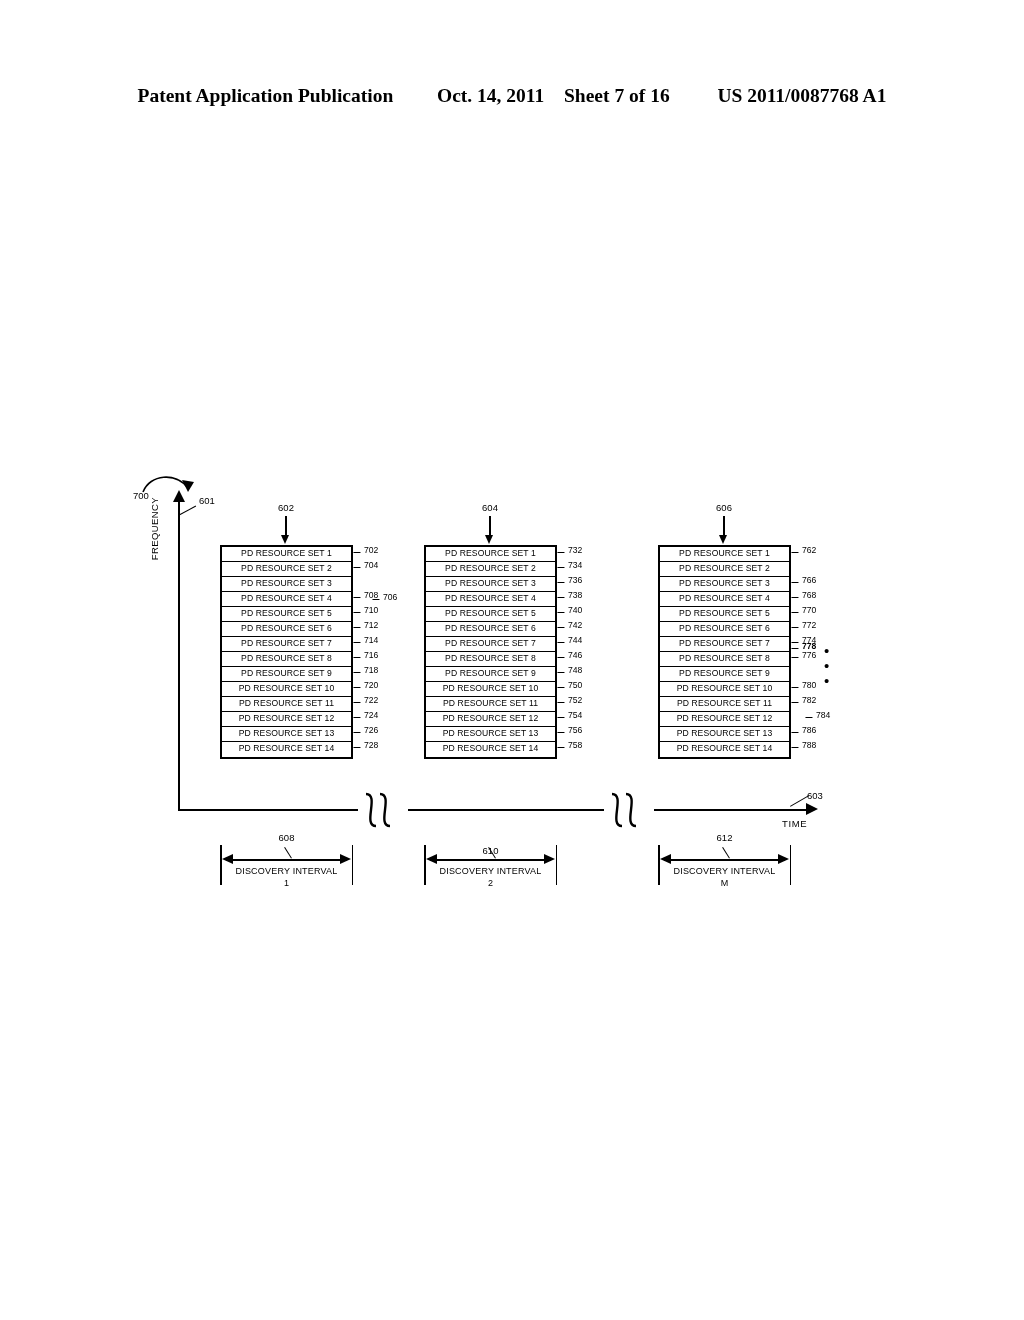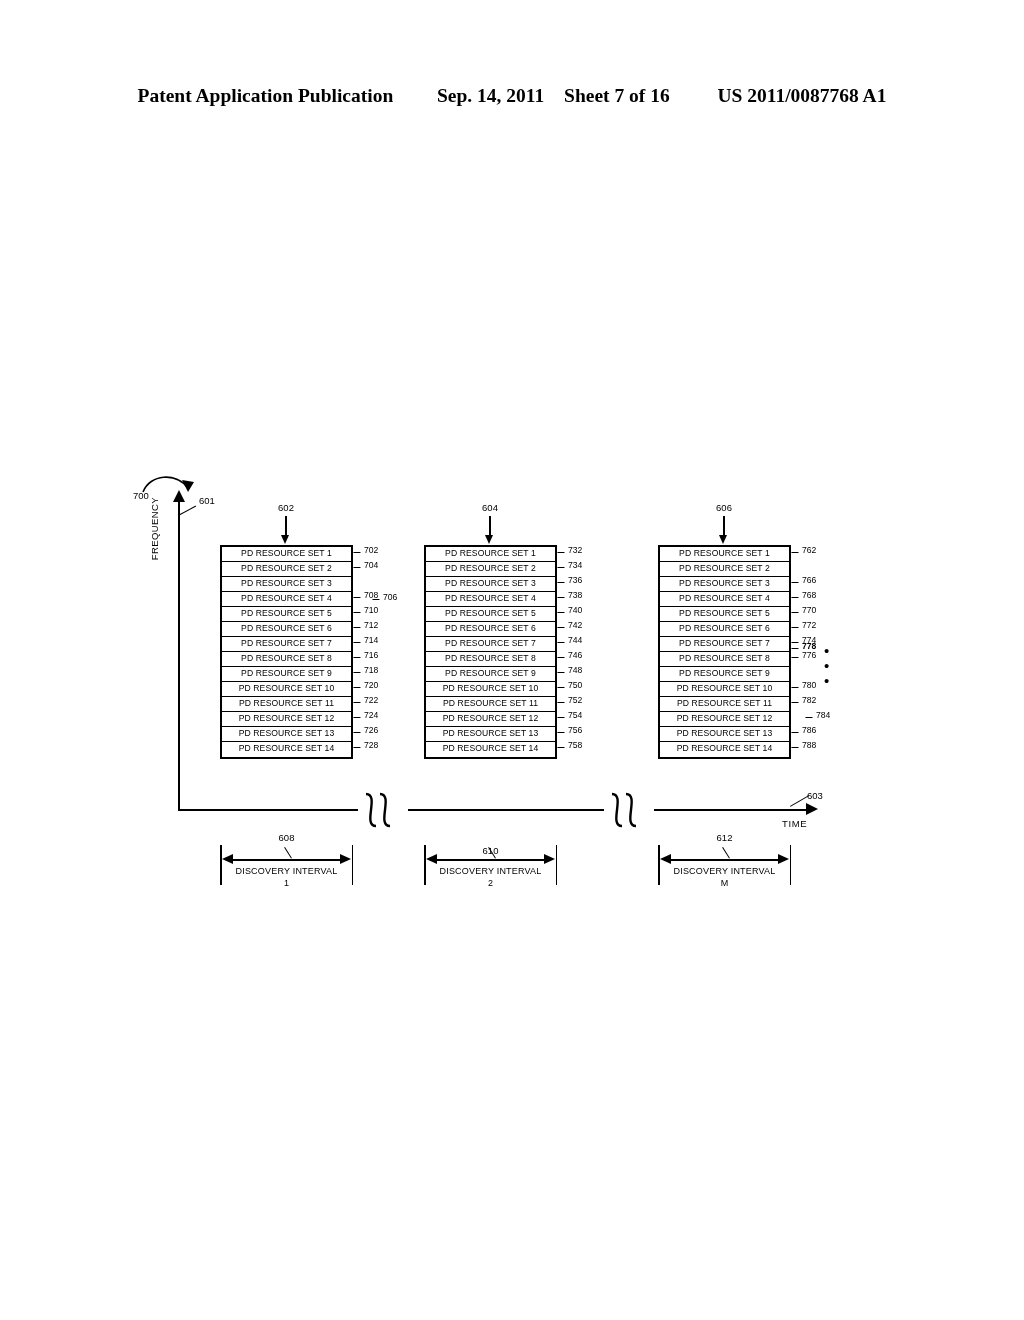--- a/index.html
+++ b/index.html
@@ -254,21 +254,21 @@
     font-size: 17px;
     letter-spacing: 0.5px;
   }
 </style>
 </head>
 <body>
 
 <div class="page-header">
   <span class="seg">Patent Application Publication</span>
   <span class="hdr-gap-1"></span>
-  <span class="seg">Sep. 14, 2011</span>
+  <span class="seg">Oct. 14, 2011</span>
   <span class="hdr-gap-2"></span>
   <span class="seg">Sheet 7 of 16</span>
   <span class="hdr-gap-3"></span>
   <span class="seg">US 2011/0087768 A1</span>
 </div>
 
 <div class="figure">
 
   <div class="axis-v"></div>
   <div class="axis-v-arrow"></div>

